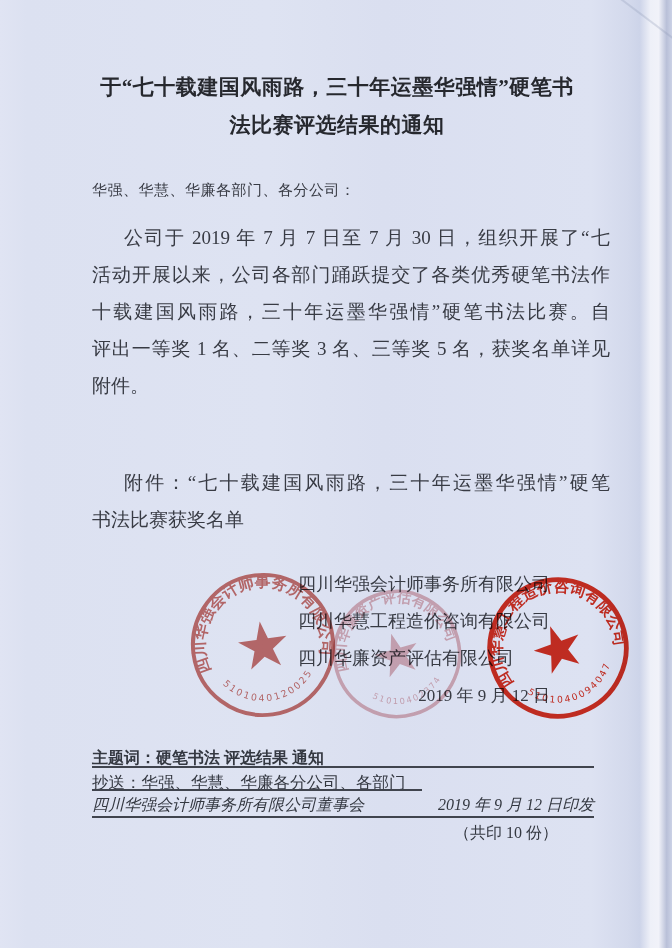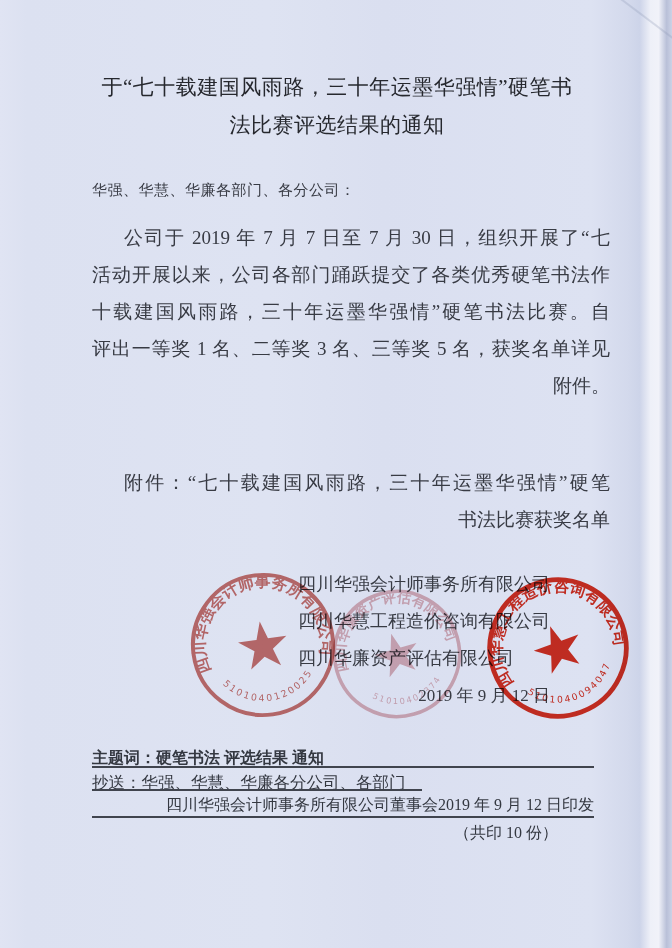--- a/index.html
+++ b/index.html
@@ -11,29 +11,29 @@
         #e0e4f3 0%, #dce1f1 4%,
         #dee3f2 40%, #dadff0 57%,
         #dde2f2 88%, #d3d9ec 93.5%,
         #cdd4e9 95.2%, #eef0f8 96.8%, #f1f2f9 98%,
         #b9c0d8 99.2%, #ccd2e6 100%);}
   .crease{position:absolute;left:592px;top:26px;width:132px;height:2px;
           background:rgba(140,150,180,.28);transform:rotate(37deg);}
 
   
   .title{position:absolute;left:92px;top:68px;width:490px;text-align:center;
-         font-weight:400;font-size:21px;line-height:38px;color:#26282e;letter-spacing:.5px;}
+         font-weight:700;font-size:21px;line-height:38px;color:#26282e;letter-spacing:.5px;}
 
   
   .salutation{position:absolute;left:92px;top:181px;font-size:15px;letter-spacing:.5px;}
 
   
   .body{position:absolute;left:92px;top:219px;width:518px;font-size:19px;}
   .attach{position:absolute;left:92px;top:429px;width:518px;font-size:19px;margin-top:35px;}
-  .bl{height:37px;line-height:37px;text-align:right;}
+  .bl{height:37px;line-height:37px;}
   .jl{text-align:justify;text-align-last:justify;}
   .ind{padding-left:32px;}
 
   
   .sig{position:absolute;left:298px;top:566px;font-size:18px;line-height:37px;z-index:2;}
   .sig-date{font-size:17px;text-align:right;}
 
   
   .stamp{position:absolute;z-index:5;mix-blend-mode:multiply;}
   .stamp svg{display:block;}
@@ -41,21 +41,21 @@
   .stamp-no{font-size:9.5px;letter-spacing:2.2px;font-family:"DejaVu Sans","Liberation Sans",sans-serif;}
   .stamp0{left:189px;top:571px;transform:rotate(-8deg);}
   .stamp1{left:331px;top:588px;transform:rotate(-16deg);}
   .stamp2{left:486px;top:576px;transform:rotate(-20deg);}
   .stamp2 .ring{stroke-width:5;}
 
   
   .f-row{position:absolute;left:92px;width:502px;font-size:16px;white-space:nowrap;color:#343841;}
   .f-subject{top:748px;font-weight:700;}
   .f-cc{top:772px;font-size:16.5px;}
-  .f-issue{top:795px;display:flex;justify-content:flex-end;}
+  .f-issue{top:795px;display:flex;justify-content:space-between;font-style:italic;}
   .f-copies{top:823px;text-align:right;padding-right:36px;box-sizing:border-box;}
   .rule{position:absolute;left:92px;width:502px;height:2px;background:#40444e;}
   .rule1{top:766px;}
   .rule2{top:789px;width:330px;}
   .rule3{top:816px;}
 </style>
 </head>
 <body>
 
 <div class="page">

